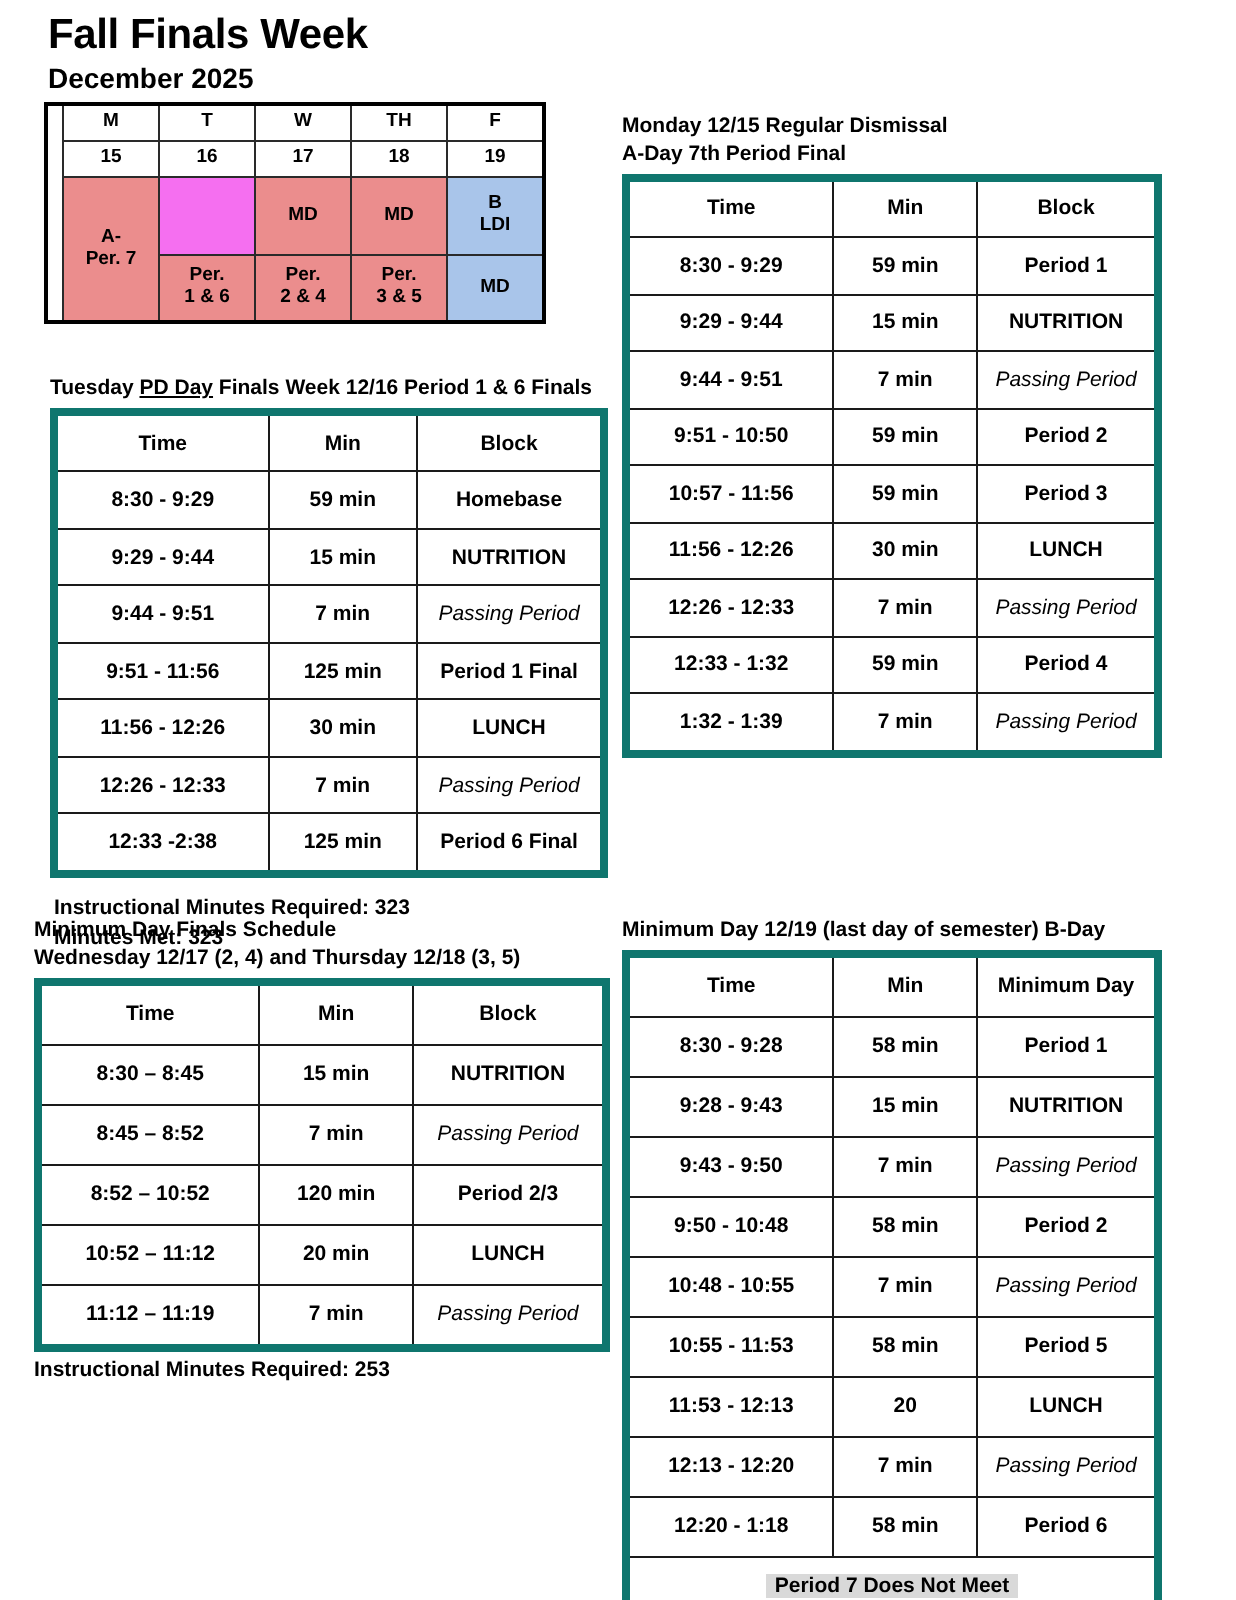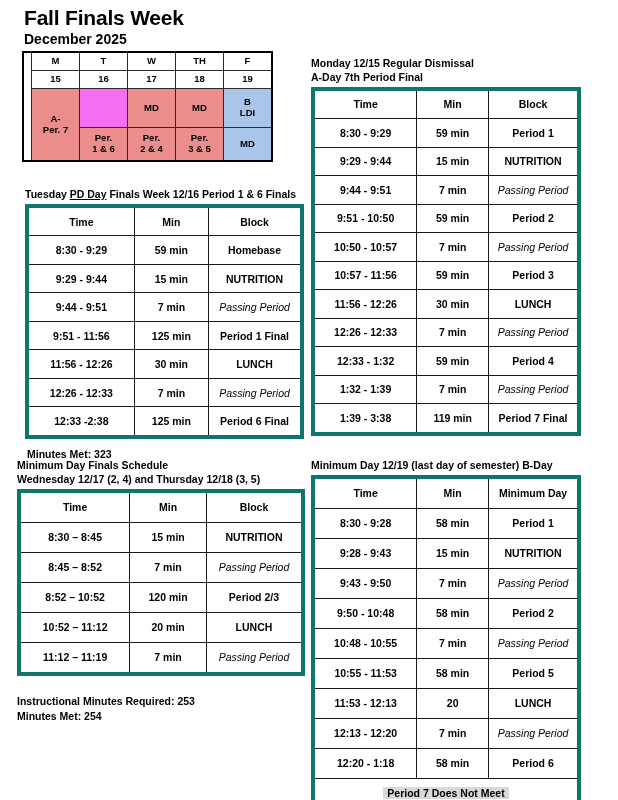--- a/index.html
+++ b/index.html
@@ -104,21 +104,21 @@
   }
   .hl {
     background: #d9d9d9;
     padding: 0 4px;
     text-align: center;
   }
   .foot {
     font-size: 10.5px;
     font-weight: bold;
     line-height: 1.45;
-    margin-top: 18px;
+    margin-top: 2px;
     white-space: nowrap;
   }
 
   
   #tbl-mon { width: 270px; }
   #tbl-mon td, #tbl-mon th { height: 27.5px; }
   #tbl-tue { width: 279px; }
   #tbl-tue td, #tbl-tue th { height: 27.5px; }
   #tbl-min { width: 288px; }
   #tbl-min td, #tbl-min th { height: 29px; }
@@ -218,25 +218,20 @@
             <td>9:44 - 9:51</td>
             <td>7 min</td>
             <td class="passing">Passing Period</td>
           </tr>
           <tr>
             <td>9:51 - 10:50</td>
             <td>59 min</td>
             <td>Period 2</td>
           </tr>
           <tr>
-            <td>10:50 - 10:57</td>
-            <td>7 min</td>
-            <td class="passing">Passing Period</td>
-          </tr>
-          <tr>
             <td>10:57 - 11:56</td>
             <td>59 min</td>
             <td>Period 3</td>
           </tr>
           <tr>
             <td>11:56 - 12:26</td>
             <td>30 min</td>
             <td>LUNCH</td>
           </tr>
           <tr>
@@ -246,25 +241,20 @@
           </tr>
           <tr>
             <td>12:33 - 1:32</td>
             <td>59 min</td>
             <td>Period 4</td>
           </tr>
           <tr>
             <td>1:32 - 1:39</td>
             <td>7 min</td>
             <td class="passing">Passing Period</td>
-          </tr>
-          <tr>
-            <td>1:39 - 3:38</td>
-            <td>119 min</td>
-            <td>Period 7 Final</td>
           </tr>
         </tbody>
     </table>
   </div>
 
   <div class="sched-block" style="left:25px; top:188px;">
     <div class="sched-head">
       <span>Tuesday </span><u>PD Day</u><span> Finals Week 12/16 Period 1 &amp; 6 Finals</span>
     </div>
     <table class="sched" id="tbl-tue">
@@ -312,20 +302,21 @@
             <td class="passing">Passing Period</td>
           </tr>
           <tr>
             <td>12:33 -2:38</td>
             <td>125 min</td>
             <td>Period 6 Final</td>
           </tr>
         </tbody>
     </table>
     <div class="foot" style="margin-top:8px; margin-left:2px;">
+      <div>Instructional Minutes Required: 323</div>
       <div>Minutes Met: 323</div>
     </div>
   </div>
 
   <div class="sched-block" style="left:17px; top:459px;">
     <div class="sched-head">
       <div>Minimum Day Finals Schedule</div>
       <div>Wednesday 12/17 (2, 4) and Thursday 12/18 (3, 5)</div>
     </div>
     <table class="sched" id="tbl-min">
@@ -364,21 +355,20 @@
           </tr>
           <tr>
             <td>11:12 – 11:19</td>
             <td>7 min</td>
             <td class="passing">Passing Period</td>
           </tr>
         </tbody>
     </table>
     <div class="foot">
       <div>Instructional Minutes Required: 253</div>
-      <div>Minutes Met: 254</div>
     </div>
   </div>
 
   <div class="sched-block" style="left:311px; top:459px;">
     <div class="sched-head">
       <div>Minimum Day 12/19 (last day of semester)  B-Day</div>
     </div>
     <table class="sched" id="tbl-bday">
       <colgroup>
           <col class="col-time">

